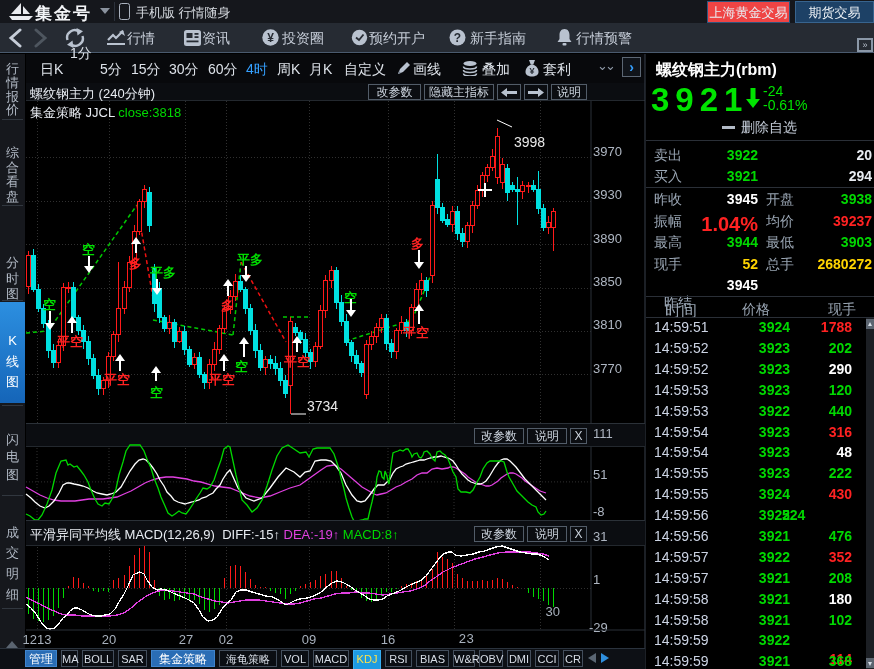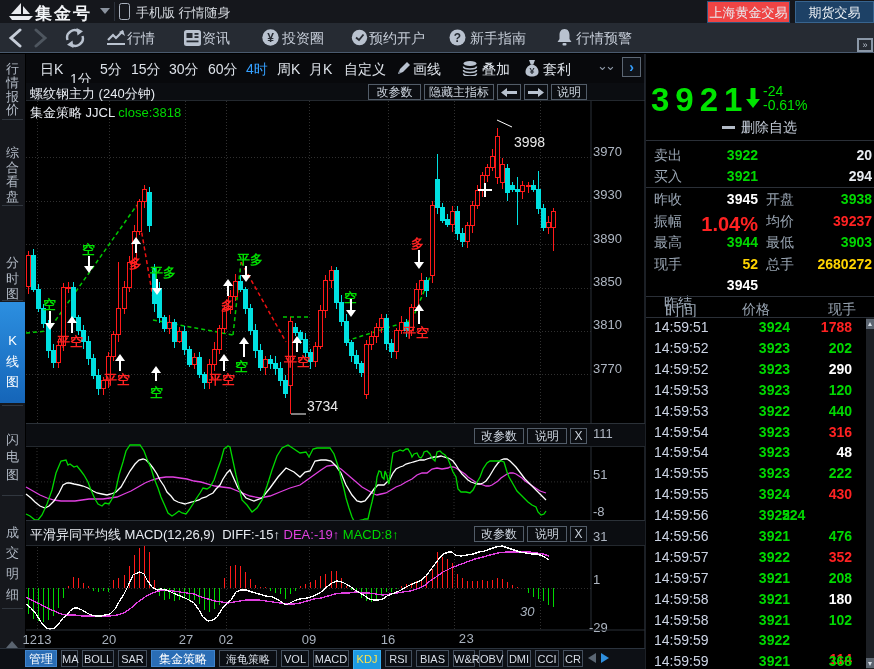--- a/index.html
+++ b/index.html
@@ -97,21 +97,21 @@
     <div class="abs" style="left:0px;top:524px;width:25px;text-align:center;color:#b2bac6;font-size:13px;">成</div>
     <div class="abs" style="left:0px;top:544px;width:25px;text-align:center;color:#b2bac6;font-size:13px;">交</div>
     <div class="abs" style="left:0px;top:565px;width:25px;text-align:center;color:#b2bac6;font-size:13px;">明</div>
     <div class="abs" style="left:0px;top:586px;width:25px;text-align:center;color:#b2bac6;font-size:13px;">细</div>
     <div class="abs" style="left:2px;top:608px;width:21px;height:1px;background:#31373f;"></div>
 <div class="abs" style="left:6px;top:641px;width:0;height:0;border-left:6px solid transparent;border-right:6px solid transparent;border-bottom:7px solid #5a6470;"></div>
 <div class="abs" style="left:6px;top:658px;width:0;height:0;border-left:6px solid transparent;border-right:6px solid transparent;border-top:7px solid #2f8fdd;"></div>
 
 <div class="abs" style="left:26px;top:54px;width:619px;height:29px;background:#08090c;"></div>
 <div class="abs" style="left:40px;top:61px;color:#dde2e9;font-size:14px;">日K</div>
-    <div class="abs" style="left:70px;top:71px;color:#dde2e9;font-size:14px;">1分</div>
+    <div class="abs" style="left:70px;top:45px;color:#dde2e9;font-size:14px;">1分</div>
     <div class="abs" style="left:100px;top:61px;color:#dde2e9;font-size:14px;">5分</div>
     <div class="abs" style="left:131px;top:61px;color:#dde2e9;font-size:14px;">15分</div>
     <div class="abs" style="left:169px;top:61px;color:#dde2e9;font-size:14px;">30分</div>
     <div class="abs" style="left:208px;top:61px;color:#dde2e9;font-size:14px;">60分</div>
     <div class="abs" style="left:246px;top:61px;color:#35a0ff;font-size:14px;">4时</div>
     <div class="abs" style="left:277px;top:61px;color:#dde2e9;font-size:14px;">周K</div>
     <div class="abs" style="left:309px;top:61px;color:#dde2e9;font-size:14px;">月K</div>
     <div class="abs" style="left:344px;top:61px;color:#dde2e9;font-size:14px;">自定义</div>
 <svg class="abs" style="left:396px;top:61px;" width="15" height="15" viewBox="0 0 15 15">
   <path d="M2 13 L4 8 L11 1 L14 4 L7 11 Z" fill="#b9c2cf"></path>
@@ -649,21 +649,21 @@
   <line x1="26" y1="630" x2="645" y2="630" stroke="#2b3138"></line>
 </svg>
 
 <div class="abs" style="left:17px;top:632px;width:40px;text-align:center;color:#a7b0bc;font-size:13px;">1213</div>
     <div class="abs" style="left:89px;top:632px;width:40px;text-align:center;color:#a7b0bc;font-size:13px;">20</div>
     <div class="abs" style="left:166px;top:632px;width:40px;text-align:center;color:#a7b0bc;font-size:13px;">27</div>
     <div class="abs" style="left:206px;top:632px;width:40px;text-align:center;color:#a7b0bc;font-size:13px;">02</div>
     <div class="abs" style="left:289px;top:632px;width:40px;text-align:center;color:#a7b0bc;font-size:13px;">09</div>
     <div class="abs" style="left:368px;top:632px;width:40px;text-align:center;color:#a7b0bc;font-size:13px;">16</div>
     <div class="abs" style="left:434px;top:632px;width:40px;text-align:right;color:#a7b0bc;font-size:13px;font-family:Liberation Mono, monospace;">23</div>
-    <div class="abs" style="left:520px;top:604px;width:40px;text-align:left;color:#a7b0bc;font-size:13px;font-style:italic;">30</div>
+    <div class="abs" style="left:520px;top:604px;width:40px;text-align:right;color:#a7b0bc;font-size:13px;">30</div>
 
 <div class="abs" style="left:0;top:648px;width:645px;height:21px;background:#0d1015;border-top:1px solid #2b333d;"></div>
 <div class="abs" style="left:25px;top:650px;width:32px;height:17px;background:#2a6db5;border:1px solid #3f84cc;color:#fff;font-size:12px;text-align:center;line-height:16px;">管理</div>
     <div class="abs" style="left:61px;top:650px;width:17px;height:17px;background:#0b0e13;border:1px solid #434e5c;color:#d7dde6;font-size:11px;text-align:center;line-height:16px;">MA</div>
     <div class="abs" style="left:82px;top:650px;width:32px;height:17px;background:#0b0e13;border:1px solid #434e5c;color:#d7dde6;font-size:11px;text-align:center;line-height:16px;">BOLL</div>
     <div class="abs" style="left:118px;top:650px;width:29px;height:17px;background:#0b0e13;border:1px solid #434e5c;color:#d7dde6;font-size:11px;text-align:center;line-height:16px;">SAR</div>
     <div class="abs" style="left:151px;top:650px;width:64px;height:17px;background:#2a6db5;border:1px solid #3f84cc;color:#fff;font-size:12px;text-align:center;line-height:16px;">集金策略</div>
     <div class="abs" style="left:219px;top:650px;width:58px;height:17px;background:#0b0e13;border:1px solid #434e5c;color:#d7dde6;font-size:11px;text-align:center;line-height:16px;">海龟策略</div>
     <div class="abs" style="left:281px;top:650px;width:28px;height:17px;background:#0b0e13;border:1px solid #434e5c;color:#d7dde6;font-size:11px;text-align:center;line-height:16px;">VOL</div>
     <div class="abs" style="left:313px;top:650px;width:36px;height:17px;background:#0b0e13;border:1px solid #434e5c;color:#d7dde6;font-size:11px;text-align:center;line-height:16px;">MACD</div>
@@ -672,20 +672,21 @@
     <div class="abs" style="left:416px;top:650px;width:33px;height:17px;background:#0b0e13;border:1px solid #434e5c;color:#d7dde6;font-size:11px;text-align:center;line-height:16px;">BIAS</div>
     <div class="abs" style="left:453px;top:650px;width:22px;height:17px;background:#0b0e13;border:1px solid #434e5c;color:#d7dde6;font-size:11px;text-align:center;line-height:16px;">W&amp;R</div>
     <div class="abs" style="left:479px;top:650px;width:24px;height:17px;background:#0b0e13;border:1px solid #434e5c;color:#d7dde6;font-size:11px;text-align:center;line-height:16px;">OBV</div>
     <div class="abs" style="left:507px;top:650px;width:24px;height:17px;background:#0b0e13;border:1px solid #434e5c;color:#d7dde6;font-size:11px;text-align:center;line-height:16px;">DMI</div>
     <div class="abs" style="left:535px;top:650px;width:24px;height:17px;background:#0b0e13;border:1px solid #434e5c;color:#d7dde6;font-size:11px;text-align:center;line-height:16px;">CCI</div>
     <div class="abs" style="left:563px;top:650px;width:20px;height:17px;background:#0b0e13;border:1px solid #434e5c;color:#d7dde6;font-size:11px;text-align:center;line-height:16px;">CR</div>
 <div class="abs" style="left:588px;top:653px;width:0;height:0;border-top:5px solid transparent;border-bottom:5px solid transparent;border-right:8px solid #5a6673;"></div>
 <div class="abs" style="left:601px;top:653px;width:0;height:0;border-top:5px solid transparent;border-bottom:5px solid transparent;border-left:8px solid #2f8fdd;"></div>
 
 <div class="abs" style="left:646px;top:54px;width:228px;height:615px;background:#000;"></div>
+<div class="abs" style="left:656px;top:60px;color:#fff;font-size:16px;font-weight:bold;">螺纹钢主力(rbm)</div>
 <div class="abs" style="left:651px;top:81px;color:#00e400;font-size:33px;font-weight:bold;letter-spacing:6px;">3921</div>
 <svg class="abs" style="left:746px;top:88px;" width="14" height="20" viewBox="0 0 14 20">
       <path d="M4.5 0 L9.5 0 L9.5 11 L14 11 L7 20 L0 11 L4.5 11 Z" fill="#00e400"></path>
     </svg>
 <div class="abs" style="left:763px;top:83px;color:#00e400;font-size:14px;">-24</div>
 <div class="abs" style="left:763px;top:97px;color:#00e400;font-size:14px;">-0.61%</div>
 <div class="abs" style="left:722px;top:126px;width:13px;height:3px;background:#b2bac6;"></div>
 <div class="abs" style="left:741px;top:119px;color:#c2cad6;font-size:14px;">删除自选</div>
 <div class="abs" style="left:646px;top:140px;width:228px;height:1px;background:#2a2f37;"></div>
 <div class="abs" style="left:654px;top:147px;color:#9aa6b4;font-size:14px;">卖出</div>

